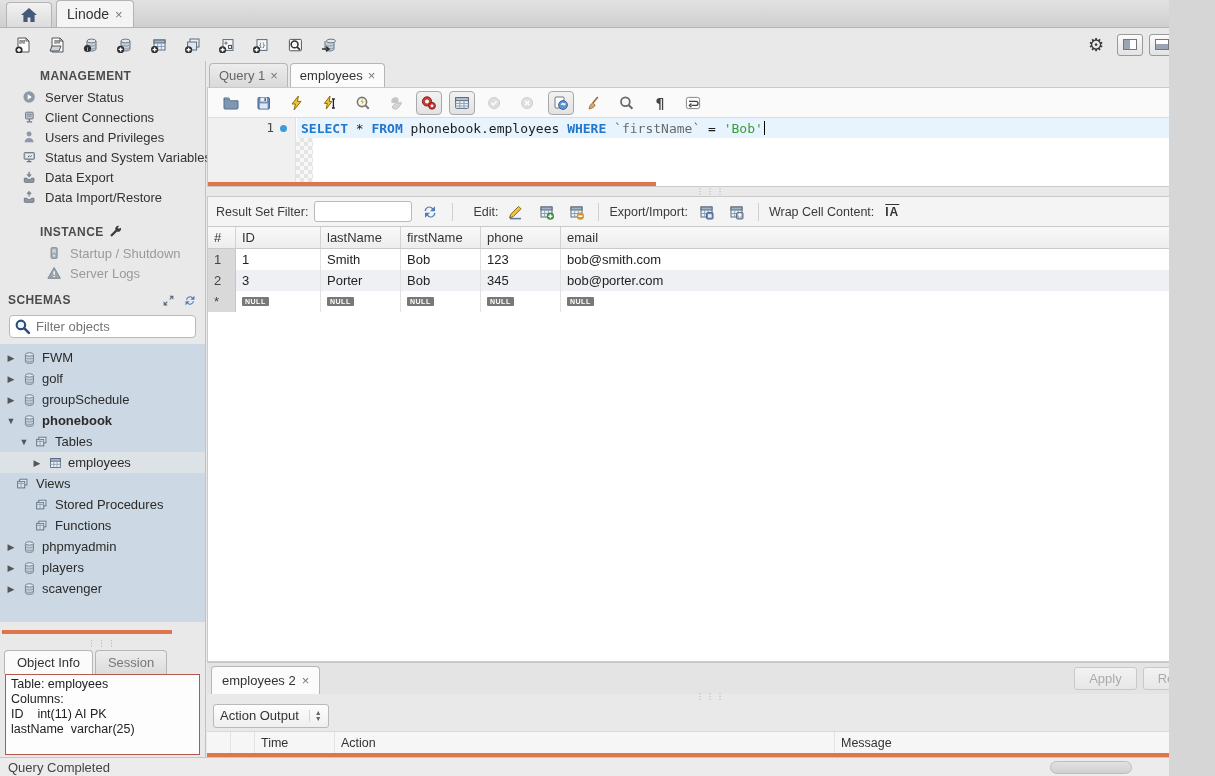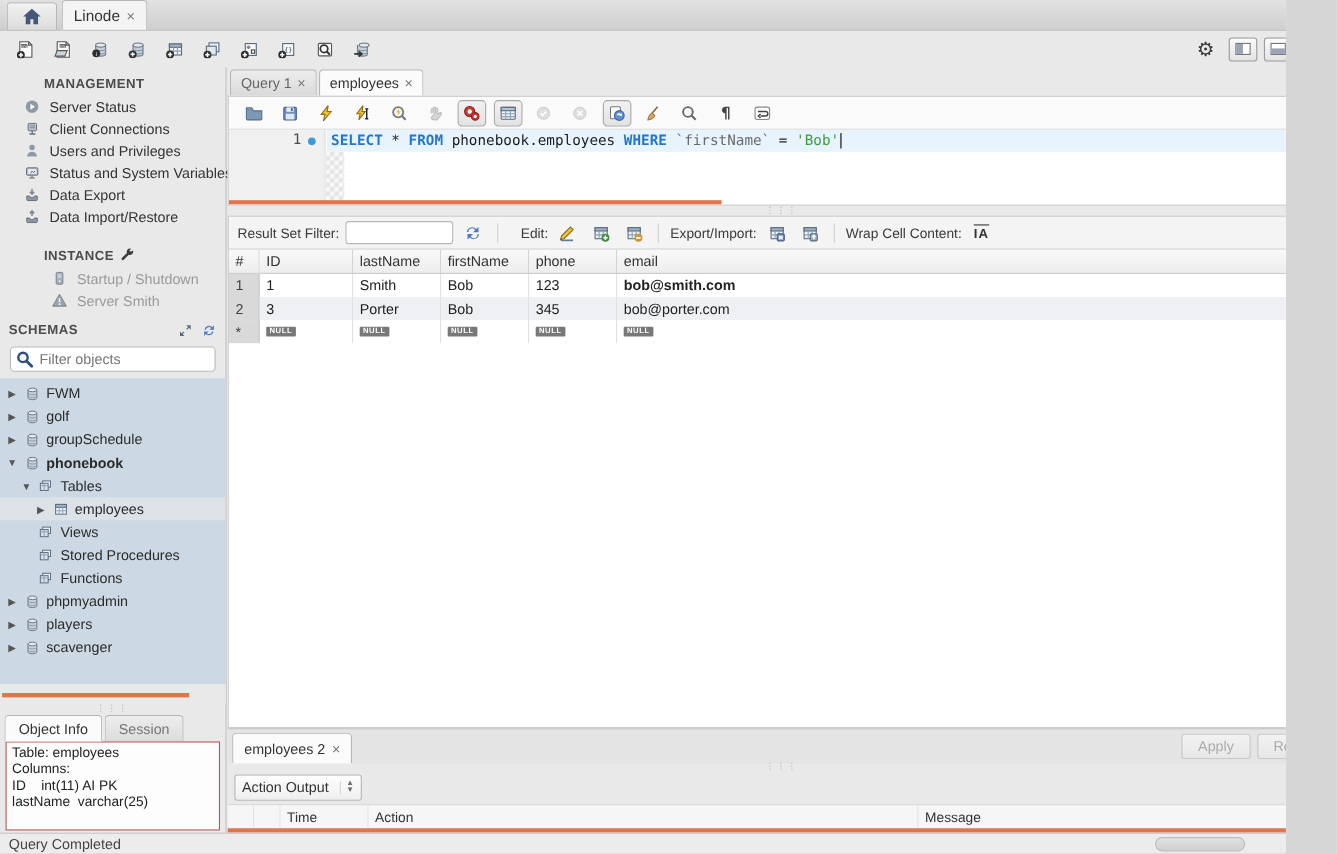--- a/index.html
+++ b/index.html
@@ -371,21 +371,21 @@
           <span>Startup / Shutdown</span>
         </div>
         <div class="side-item disabled">
           <span class="ic">
             <svg width="16" height="16" viewBox="0 0 18 16">
               <path d="M8 1.8L15 14H1z" fill="#9aa4af" stroke="#78828d"></path>
               <path d="M8 6v4" stroke="#fff" stroke-width="1.6"></path>
               <circle cx="8" cy="12" r=".9" fill="#fff"></circle>
             </svg>
           </span>
-          <span>Server Smith</span>
+          <span>Server Logs</span>
         </div>
       </div>
     <div class="schemas-header">
       <span class="title">SCHEMAS</span>
       <span class="sp"></span>
       <span class="ic" style="margin-right:8px;">
         <svg width="13" height="13" viewBox="0 0 16 16">
             <path d="M9 2h5v5l-2-2-2 2-1-1 2-2zM7 14H2V9l2 2 2-2 1 1-2 2z" fill="#5b6b7c"></path>
           </svg>
       </span>
@@ -464,21 +464,21 @@
       <span class="chev">▶</span>
       <span class="ic">
             <svg width="16" height="16" viewBox="0 0 18 16">
               <rect x="4" y="3" width="11" height="10" fill="#eef3f8" stroke="#5a6b7d"></rect>
               <rect x="4" y="3" width="11" height="3" fill="#9fb3c6" stroke="#5a6b7d"></rect>
               <path d="M7.7 6v7M11.3 6v7M4 9.5h11" stroke="#8ba0b5"></path>
             </svg>
           </span>
           <span>employees</span>
         </div>
-        <div class="tree-row  " style="padding-left:19px">
+        <div class="tree-row  " style="">
       <span class="chev"></span>
       <span class="ic">
             <svg width="16" height="16" viewBox="0 0 18 16">
               <rect x="5.4" y="2.6" width="8" height="6.4" fill="#eef3f8" stroke="#5a6b7d"></rect>
               <rect x="3" y="5" width="8" height="7.4" fill="#d7e0e8" stroke="#5a6b7d"></rect>
               <path d="M3 7.4h8M6.8 5v7.4" stroke="#8ba0b5"></path>
             </svg>
           </span>
           <span>Views</span>
         </div>
@@ -798,21 +798,21 @@
           <div class="g-cell" style="width:80px;flex:0 0 80px;">phone</div>
           <div class="g-cell" style="flex:1;">email</div>
         </div>
       <div id="grid-body">
           <div class="g-row ">
             <div class="g-cell g-rowno " style="width:28px;flex:0 0 28px;">1</div>
             <div class="g-cell  " style="width:85px;flex:0 0 85px;">1</div>
             <div class="g-cell  " style="width:80px;flex:0 0 80px;">Smith</div>
             <div class="g-cell  " style="width:80px;flex:0 0 80px;">Bob</div>
             <div class="g-cell  " style="width:80px;flex:0 0 80px;">123</div>
-            <div class="g-cell  " style="flex:1;font-weight:bold;">bob@smith.com</div>
+            <div class="g-cell  " style="flex:1;">bob@smith.com</div>
           </div>
           <div class="g-row alt">
             <div class="g-cell g-rowno " style="width:28px;flex:0 0 28px;">2</div>
             <div class="g-cell  " style="width:85px;flex:0 0 85px;">3</div>
             <div class="g-cell  " style="width:80px;flex:0 0 80px;">Porter</div>
             <div class="g-cell  " style="width:80px;flex:0 0 80px;">Bob</div>
             <div class="g-cell  " style="width:80px;flex:0 0 80px;">345</div>
             <div class="g-cell  " style="flex:1;">bob@porter.com</div>
           </div>
           <div class="g-row">

